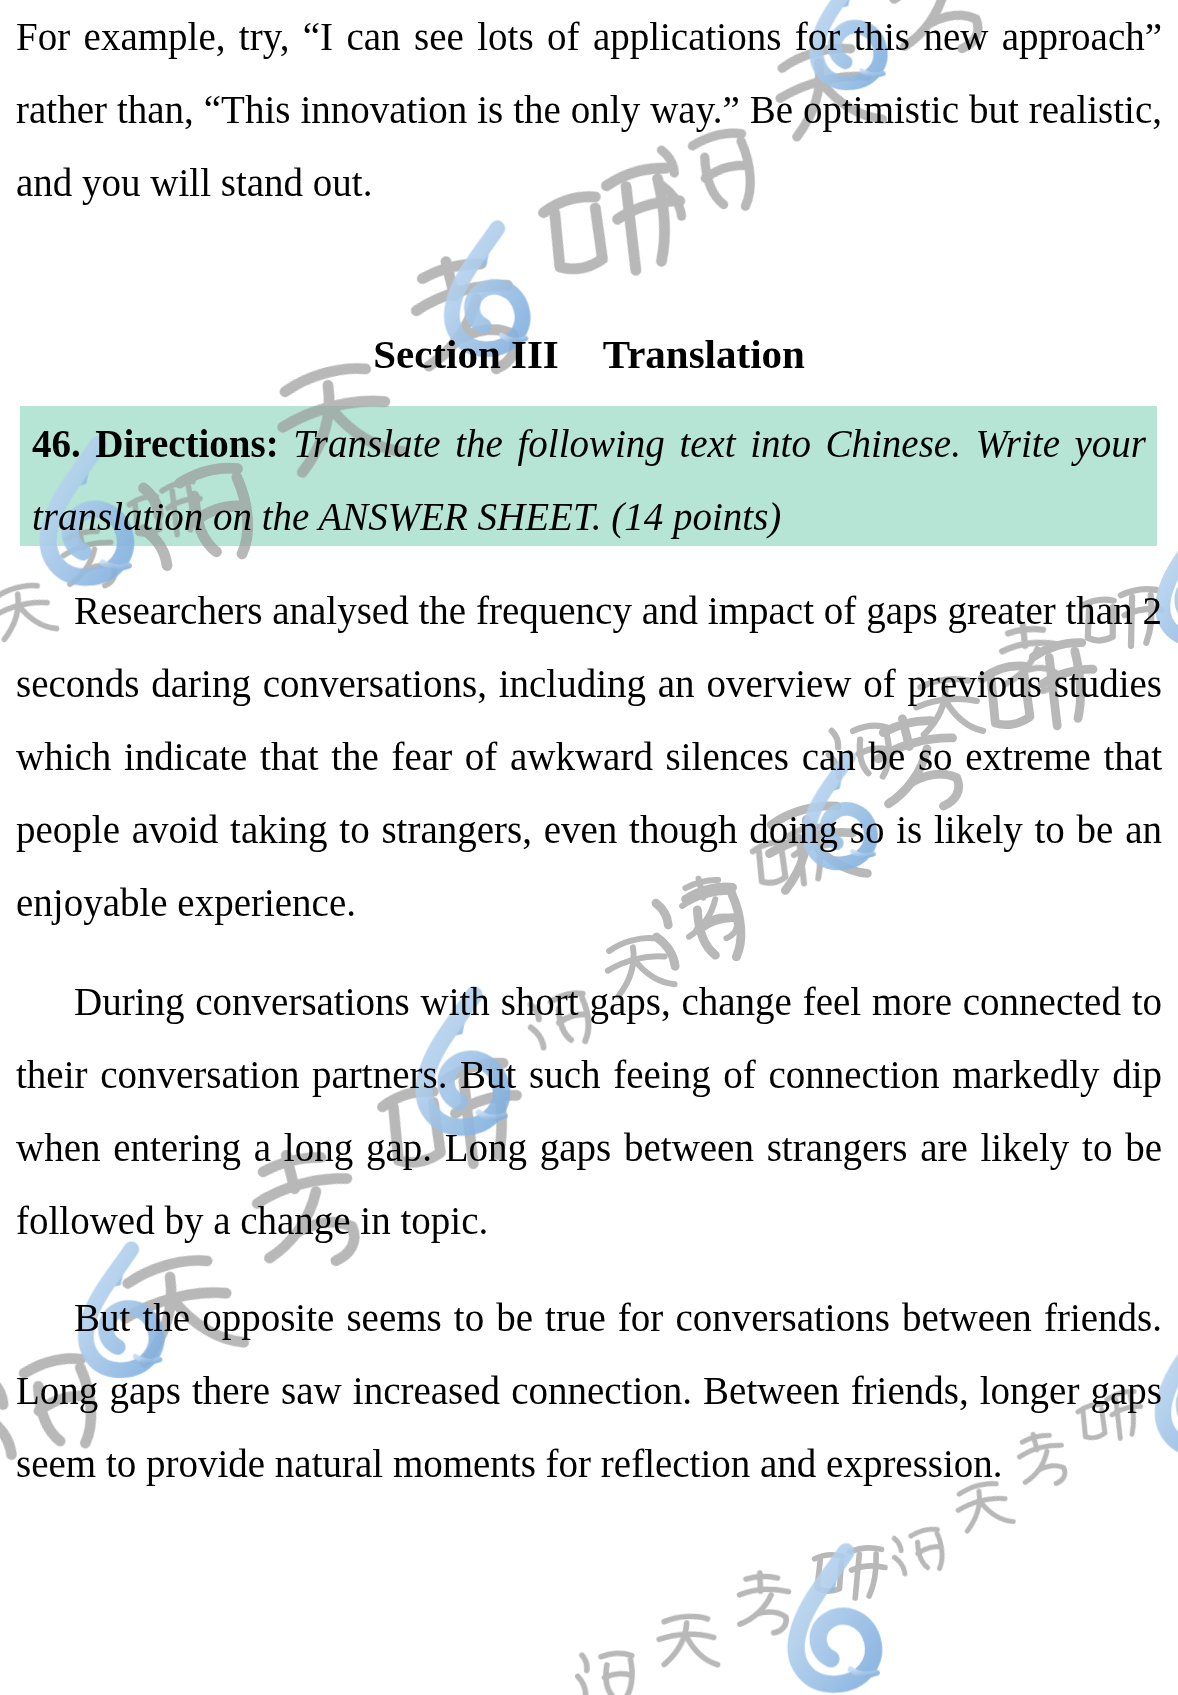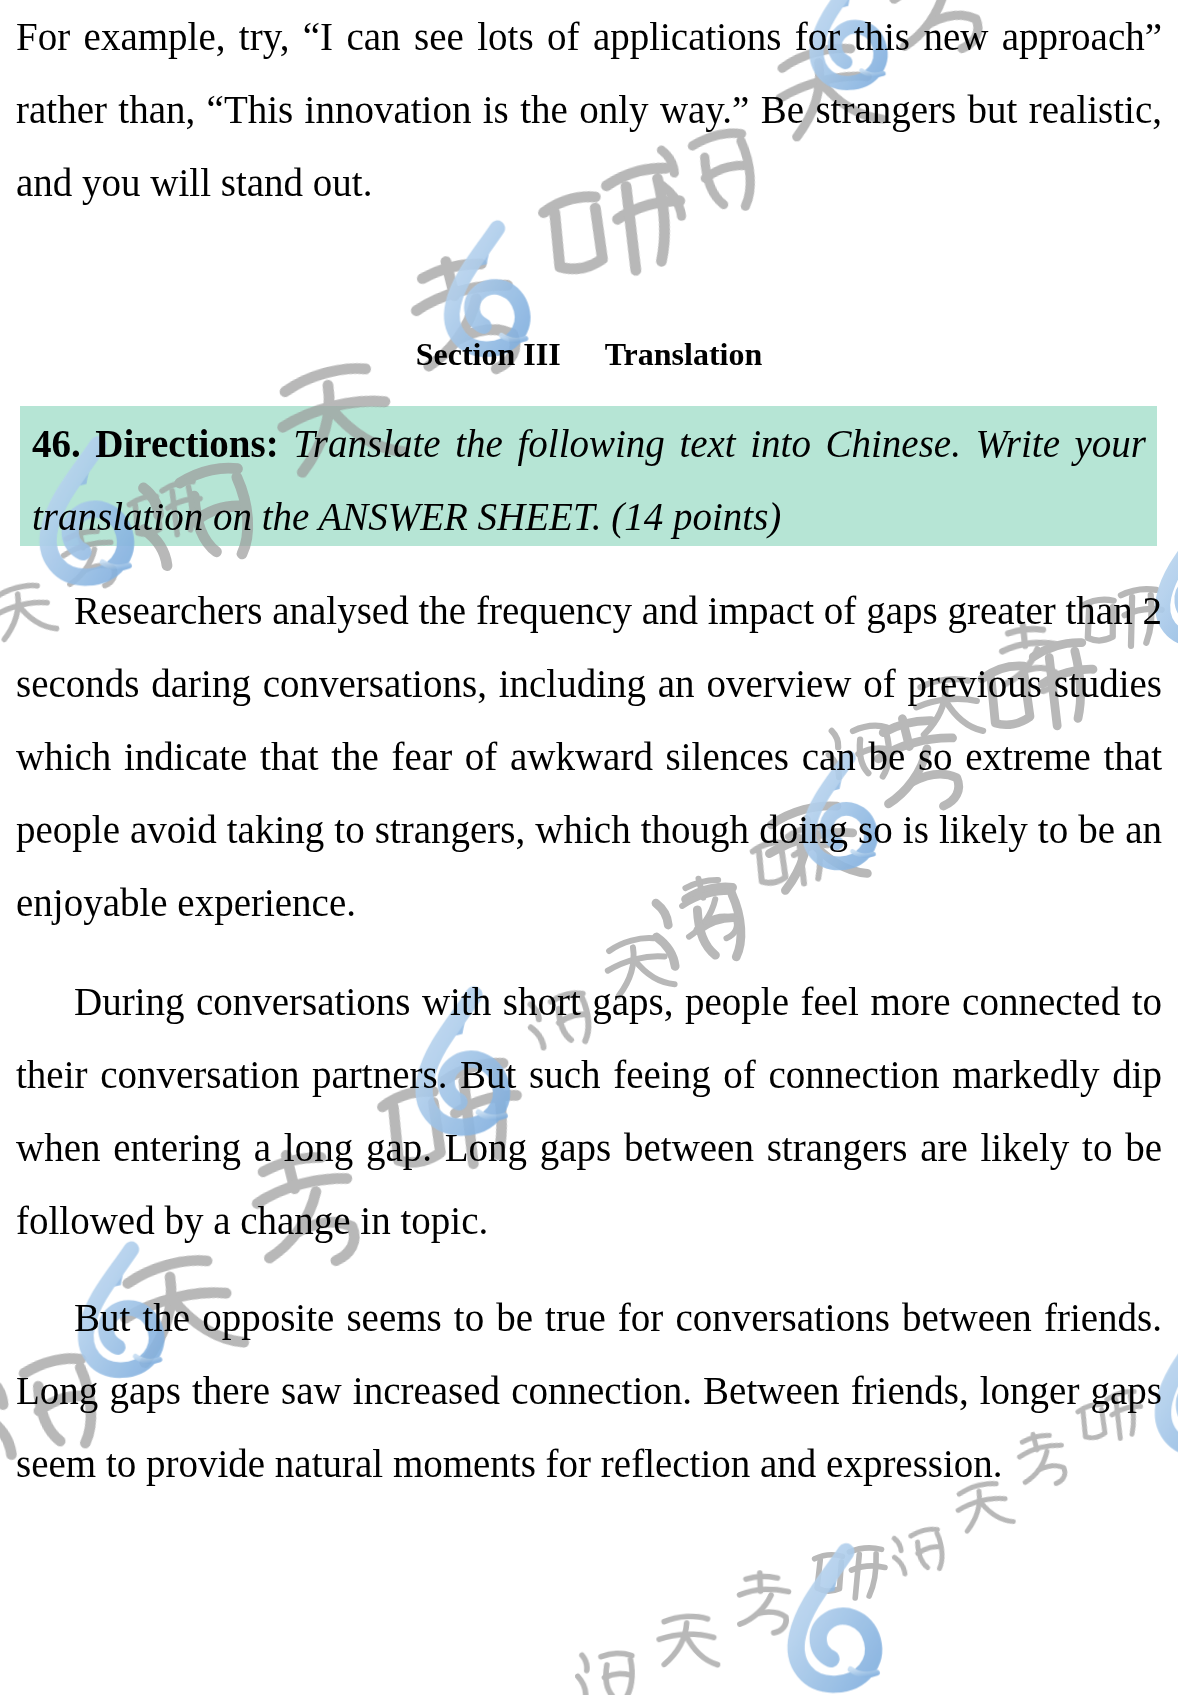--- a/index.html
+++ b/index.html
@@ -25,21 +25,21 @@
     text-align-last:justify;
     -moz-text-align-last:justify;
     height:73px;overflow:visible;white-space:normal;
   }
   .line.last{text-align-last:left;-moz-text-align-last:left;}
   .line.indent{text-indent:58px;}
   .heading{
     margin-top:99px;
     text-align:center;
     font-weight:bold;
-    font-size:32px;line-height:73px;
+    font-size:41px;line-height:73px;
   }
   .hgap{display:inline-block;width:44px;}
   .seg.bold{font-weight:bold;font-style:normal;}
   .seg.italic{font-style:italic;}
   .seg.bold-italic{font-weight:normal;font-style:italic;}
   #directions-block{margin:16px;}
   #intro-paragraph{margin-top:0;}
   #para-1{margin-top:8px;}
   #para-2{margin-top:21px;}
   #para-3{margin-top:26px;}
@@ -122,42 +122,42 @@
       <use href="#hlogo" transform="translate(62,1243) scale(1.05)"></use>
       <use href="#hlogo" transform="translate(1138,1315) scale(1.1)"></use>
       <use href="#hlogo" transform="translate(770,1545) scale(1.15)"></use>
     </g>
   </svg>
 
   <div id="text-layer">
 
     <div id="intro-paragraph">
         <div class="line">For example, try, “I can see lots of applications for this new approach”</div>
-        <div class="line">rather than, “This innovation is the only way.” Be strangers but realistic,</div>
+        <div class="line">rather than, “This innovation is the only way.” Be optimistic but realistic,</div>
         <div class="line last">and you will stand out.</div>
       </div>
 
     <div class="heading">
       <span>Section III</span><span class="hgap"></span><span>Translation</span>
     </div>
 
     <div id="directions-block">
         <div class="line"><span class="seg bold">46. Directions:</span><span class="seg italic"> Translate the following text into Chinese. Write your</span></div>
         <div class="line last"><span class="seg italic">translation on </span><span class="seg bold-italic">the ANSWER SHEET</span><span class="seg italic">. (14 points)</span></div>
       </div>
 
     <div id="para-2">
         <div class="line indent">Researchers analysed the frequency and impact of gaps greater than 2</div>
         <div class="line">seconds daring conversations, including an overview of previous studies</div>
         <div class="line">which indicate that the fear of awkward silences can be so extreme that</div>
-        <div class="line">people avoid taking to strangers, which though doing so is likely to be an</div>
+        <div class="line">people avoid taking to strangers, even though doing so is likely to be an</div>
         <div class="line last">enjoyable experience.</div>
       </div>
     <div id="para-3">
-        <div class="line indent">During conversations with short gaps, people feel more connected to</div>
+        <div class="line indent">During conversations with short gaps, change feel more connected to</div>
         <div class="line">their conversation partners. But such feeing of connection markedly dip</div>
         <div class="line">when entering a long gap. Long gaps between strangers are likely to be</div>
         <div class="line last">followed by a change in topic.</div>
       </div>
     <div id="para-4">
         <div class="line indent">But the opposite seems to be true for conversations between friends.</div>
         <div class="line">Long gaps there saw increased connection. Between friends, longer gaps</div>
         <div class="line last">seem to provide natural moments for reflection and expression.</div>
       </div>
 

